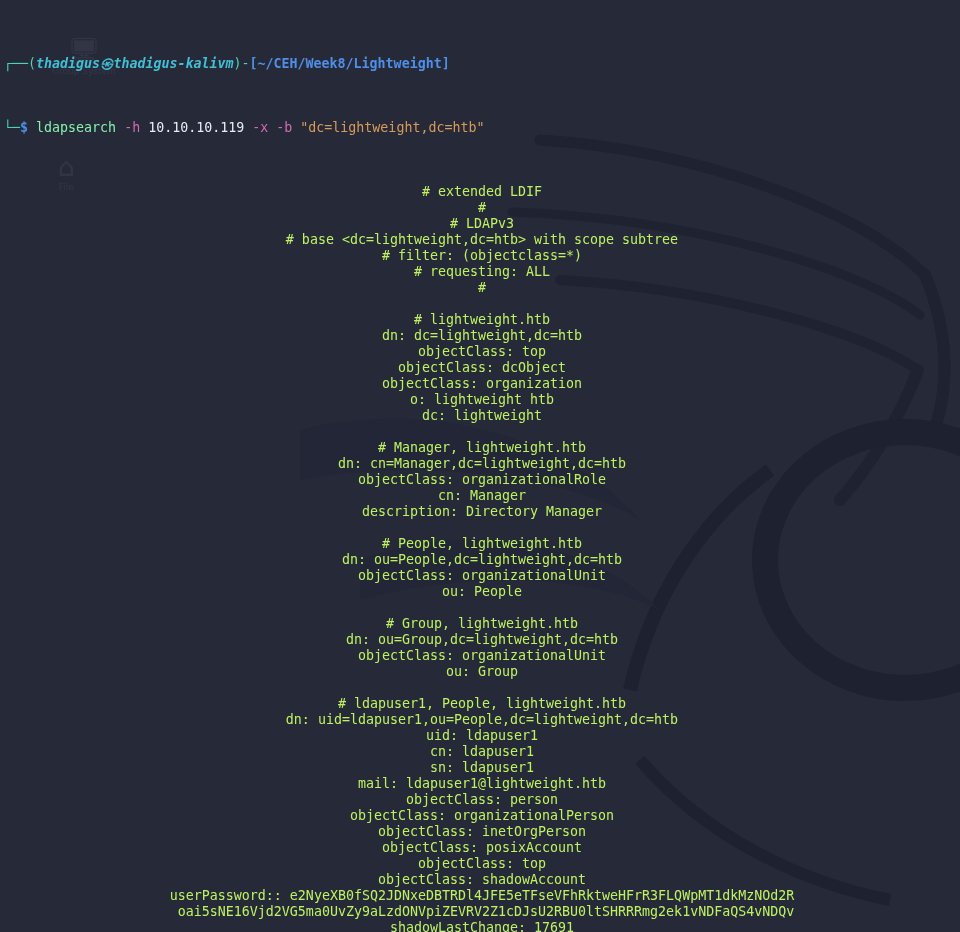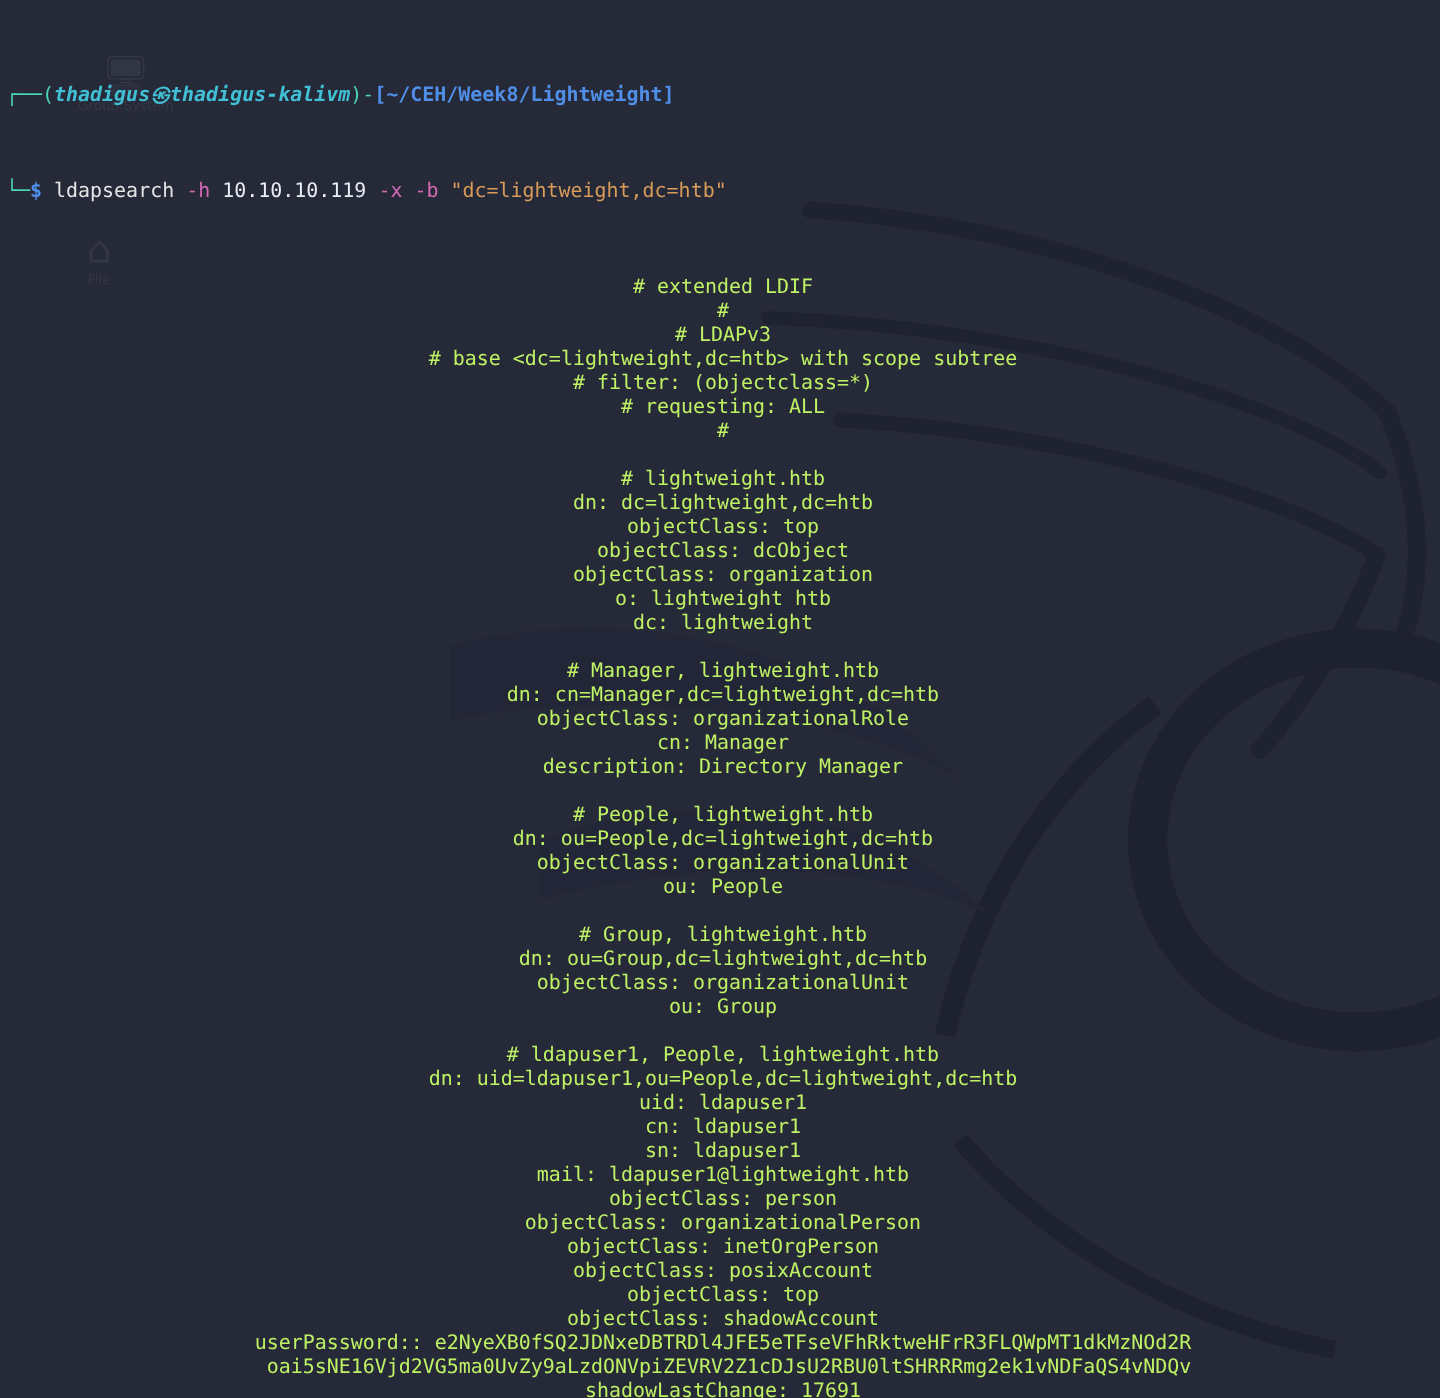--- a/index.html
+++ b/index.html
@@ -56,21 +56,21 @@
     white-space: pre;
     min-height: 16px;
   }
 
   
   .pbox   { color: #4ad6b0; }            
   .pparen { color: #4ad6b0; }
   .puser  { color: #41bfd4; font-weight: bold; font-style: italic; }
   .ppath  { color: #4f8fe8; font-weight: bold; }
   .pdollar{ color: #4f8fe8; font-weight: bold; }
-  .cmd    { color: #e5e5e5; }
+  .cmd    { color: #86efac; }
   .flag   { color: #d46ab4; }
   .host   { color: #e8edf4; }
   .str    { color: #d79b5a; }
   .out    { color: #bef264; text-align: center; }
 </style>
 </head>
 <body>
 
 <div id="terminal">
 

